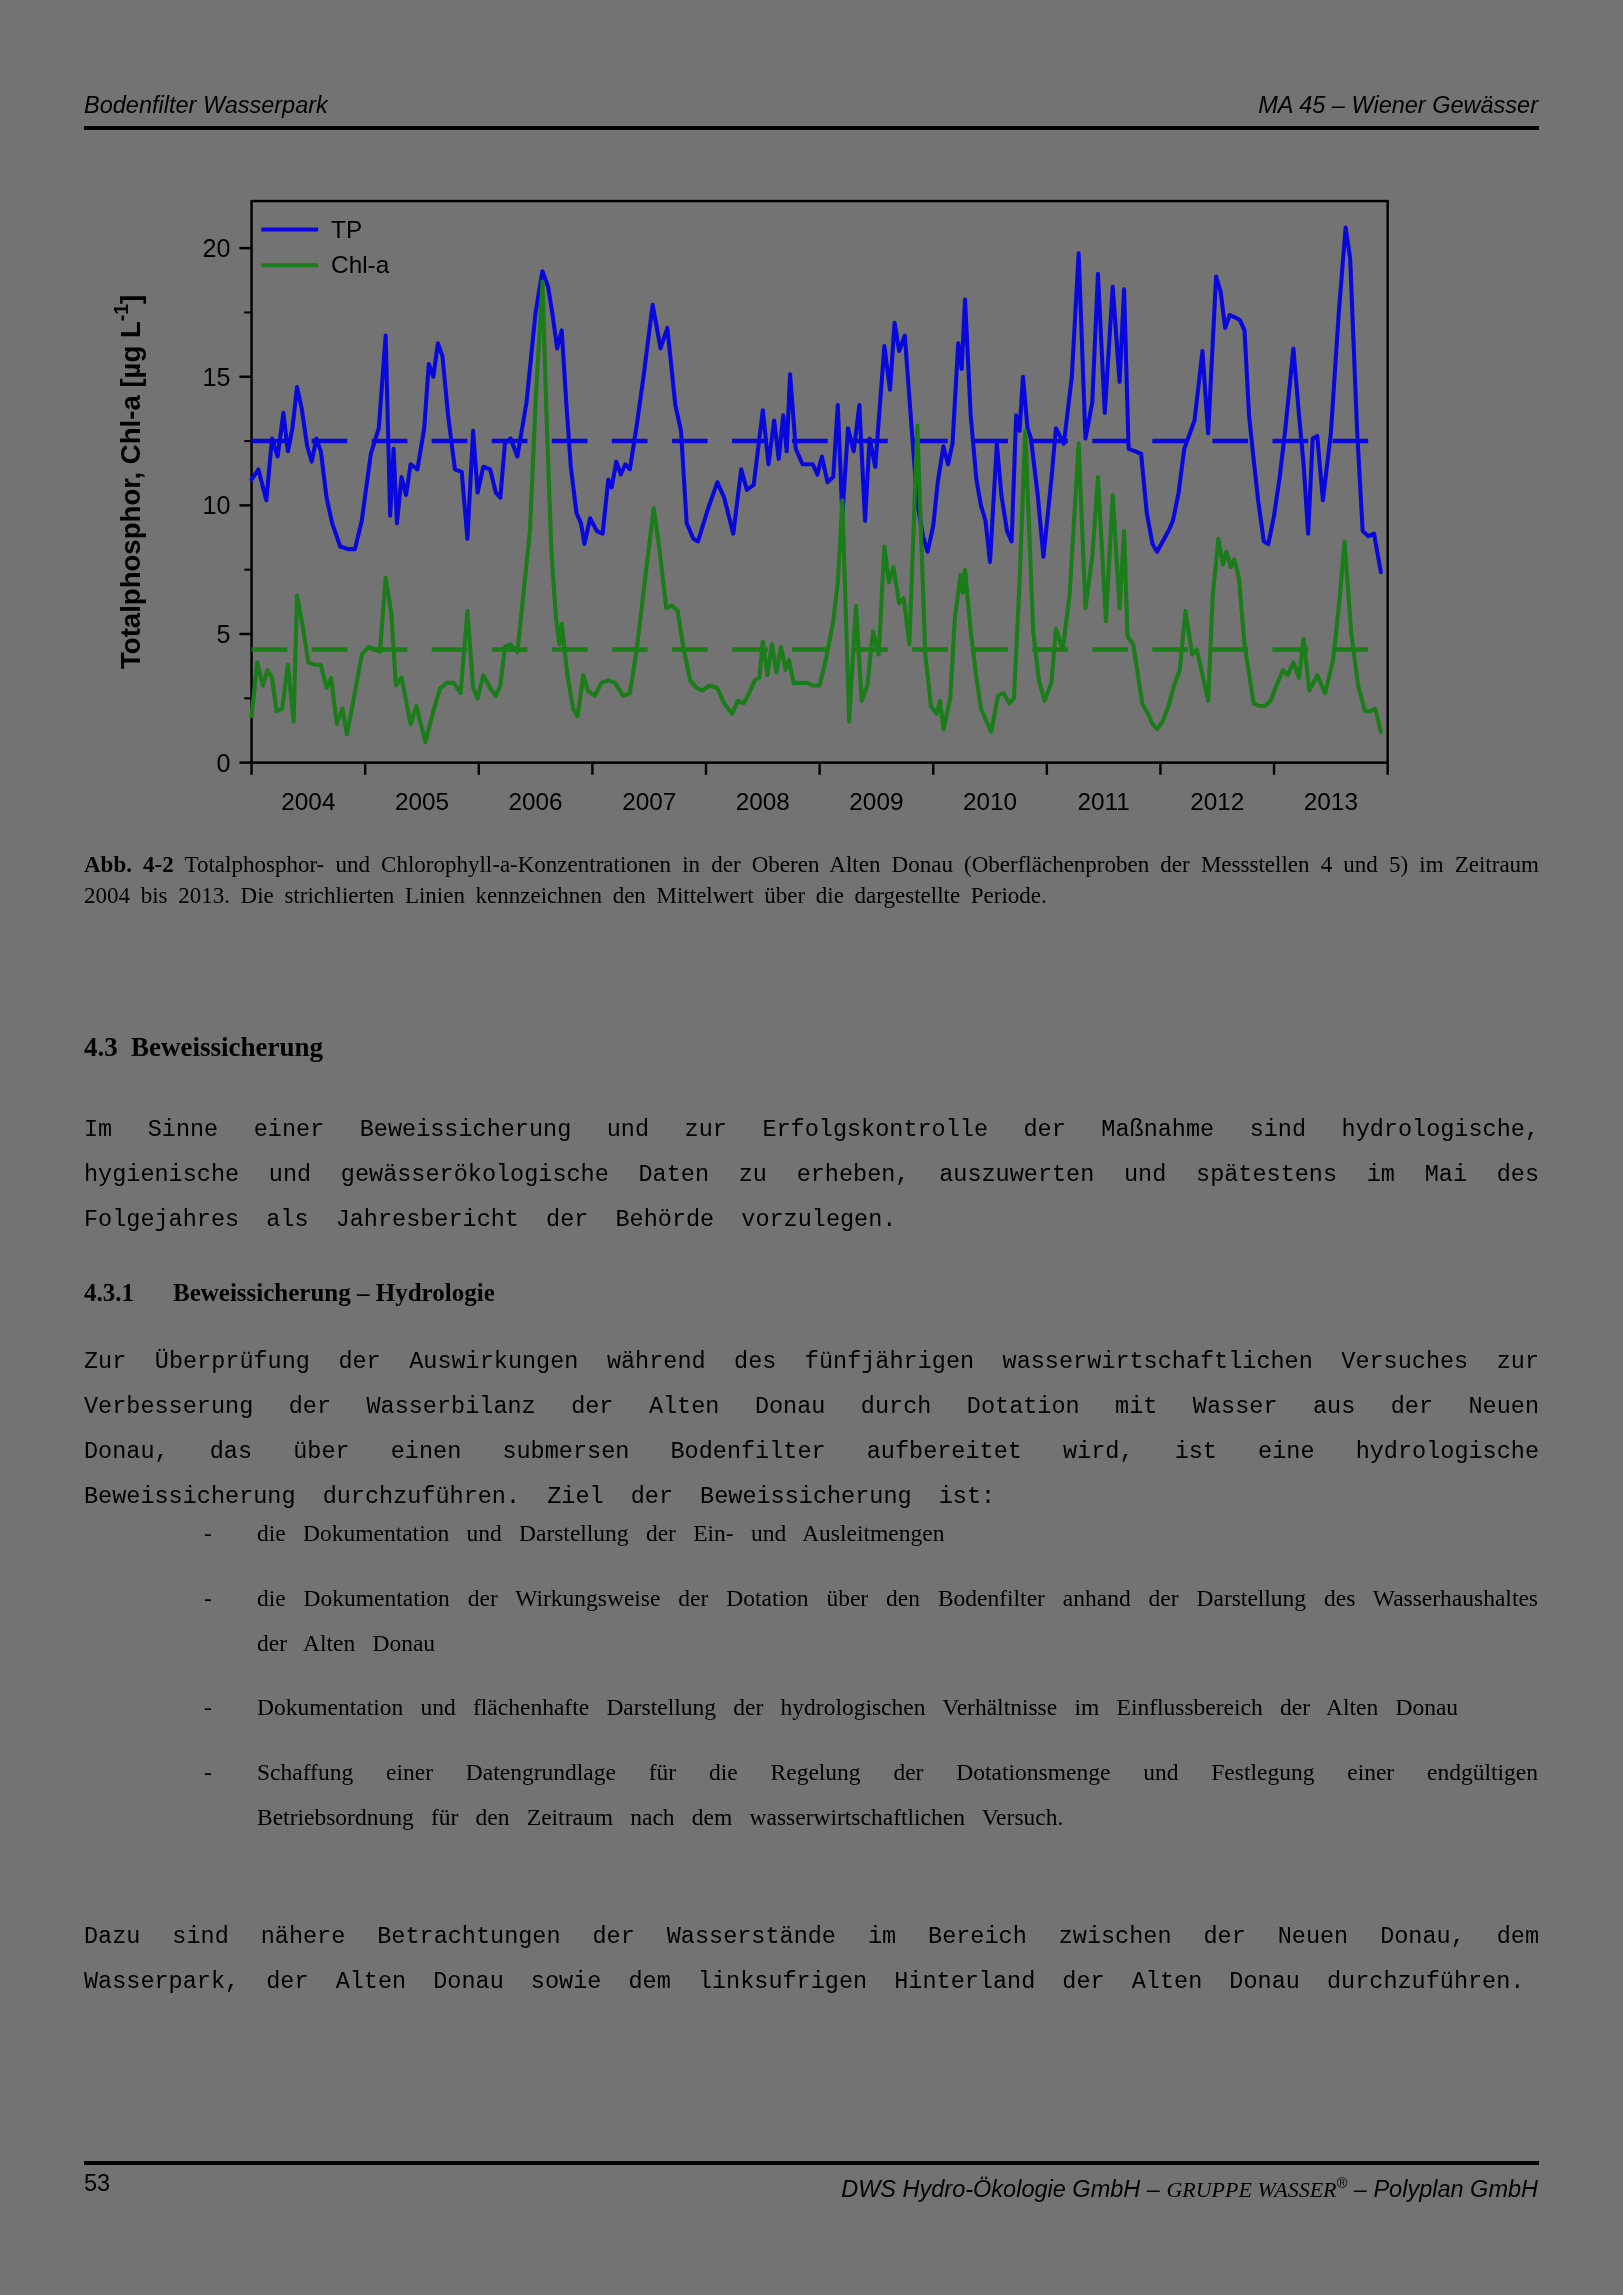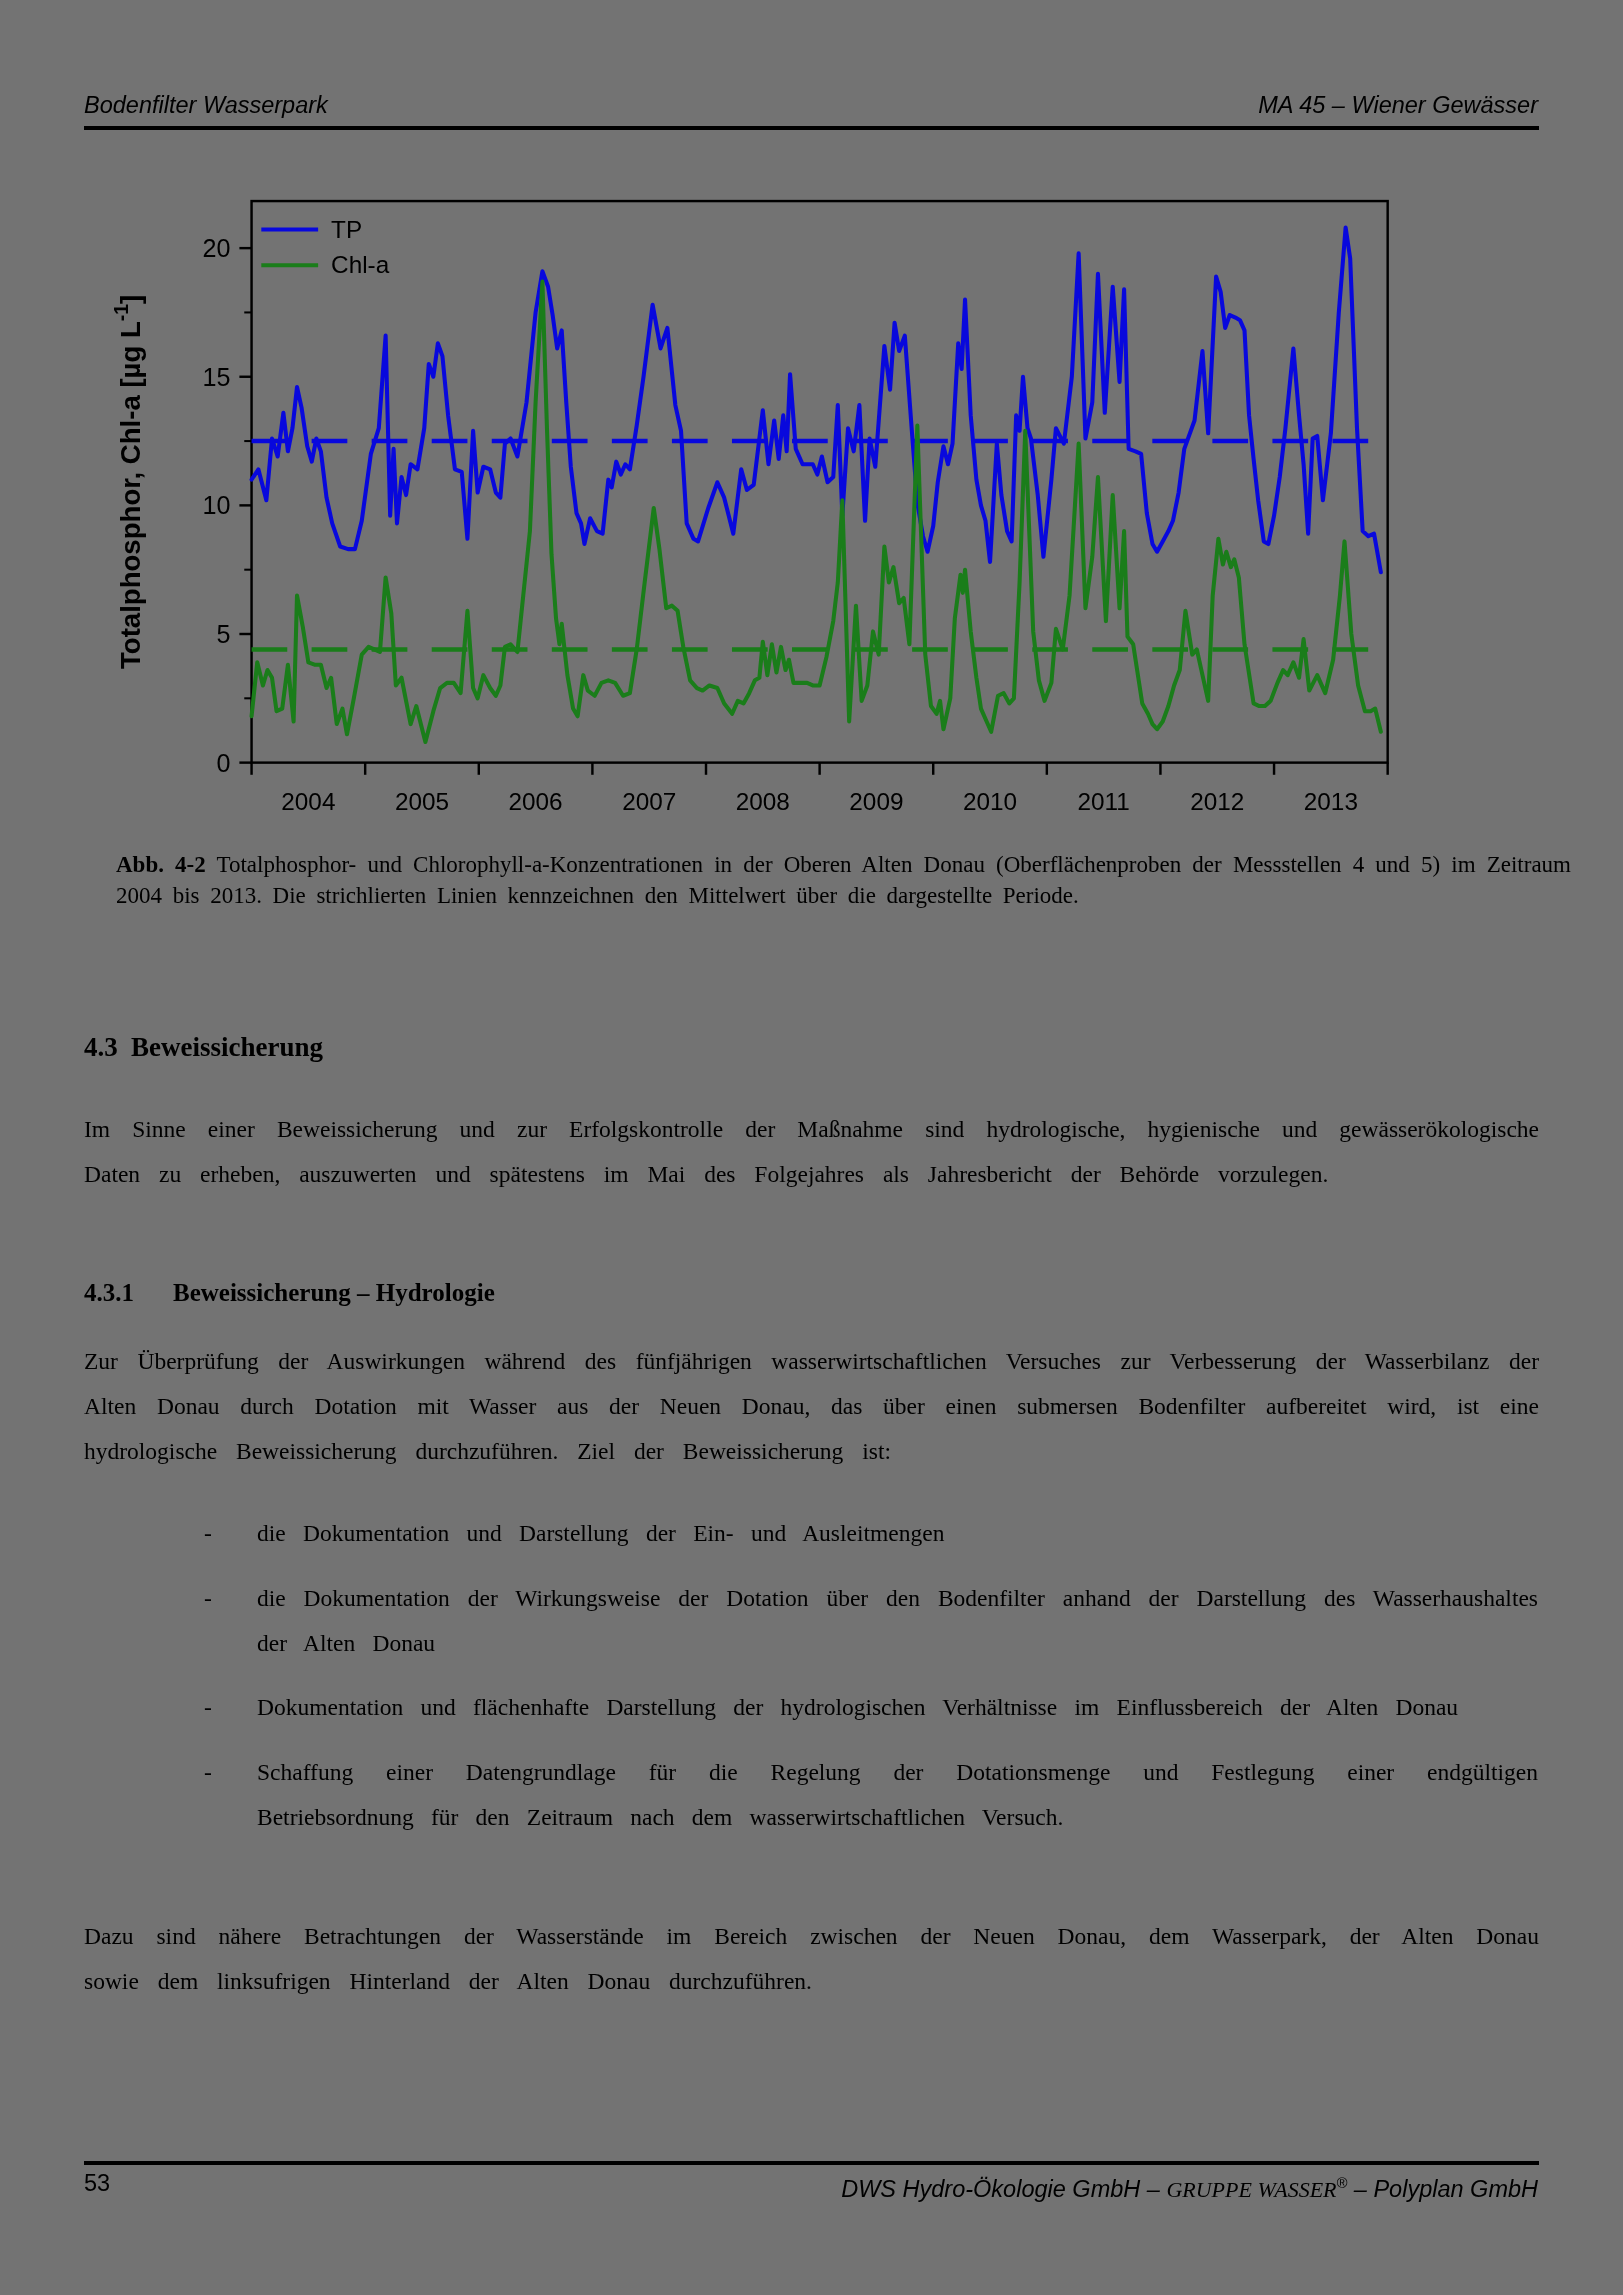--- a/index.html
+++ b/index.html
@@ -7,29 +7,29 @@
         font-family:"Liberation Serif","DejaVu Serif",serif;overflow:hidden;}
   .sans{font-family:"Liberation Sans","DejaVu Sans",sans-serif;}
   .hdr{position:absolute;top:91px;font-style:italic;font-size:23.5px;line-height:28px;}
   #hdr-left{left:84px;}
   #hdr-right{right:85px;}
   .rule{position:absolute;left:84px;width:1455px;height:4px;background:#000;}
   #hdr-rule{top:126px;}
   #ftr-rule{top:2161px;}
   #chart-wrap{position:absolute;left:0;top:162px;width:1623px;height:690px;}
   #caption{position:absolute;left:84px;top:826px;width:1455px;font-size:23px;line-height:31px;
-           text-align:justify;word-spacing:4.9px;margin-left:32px;}
+           text-align:justify;word-spacing:4.9px;}
   #caption b{font-weight:bold;}
   .h1{position:absolute;left:84px;font-weight:bold;}
   #h43{top:1032px;font-size:27px;}
   #h431{top:1279px;font-size:25px;}
   .hnum43{display:inline-block;width:47px;}
   .hnum431{display:inline-block;width:89px;}
   .para{position:absolute;left:84px;width:1455px;font-size:23.5px;line-height:45px;
-        text-align:justify;word-spacing:13px;}
+        text-align:justify;word-spacing:13px;font-family:Liberation Mono, monospace;}
   #para43{top:1083px;}
   #para431{top:1315px;}
   #para-close{top:1890px;}
   #bullets{position:absolute;left:257px;top:1511px;width:1281px;margin:0;padding:0;
            list-style:none;font-size:23.5px;line-height:45px;text-align:justify;word-spacing:11.4px;}
   #bullets li{position:relative;margin:0 0 19.5px 0;padding:0;}
   #bullets .dash{position:absolute;left:-53px;top:0;word-spacing:0;}
   #ftr-page{position:absolute;left:84px;top:2169px;font-size:23.5px;line-height:28px;}
   #ftr-right{position:absolute;right:85px;top:2169px;font-size:23.5px;line-height:28px;
              font-style:italic;text-align:right;white-space:nowrap;}

